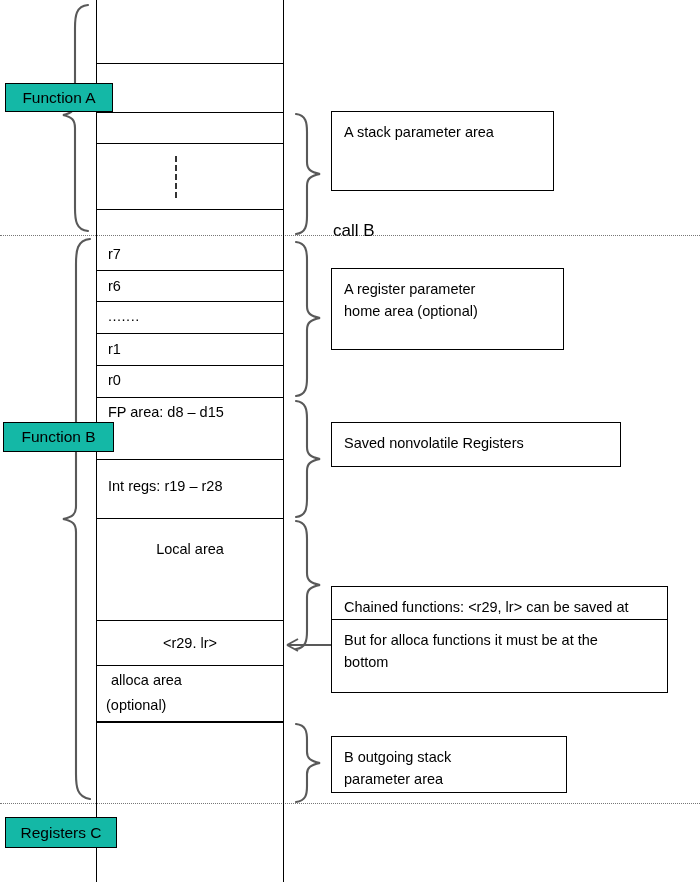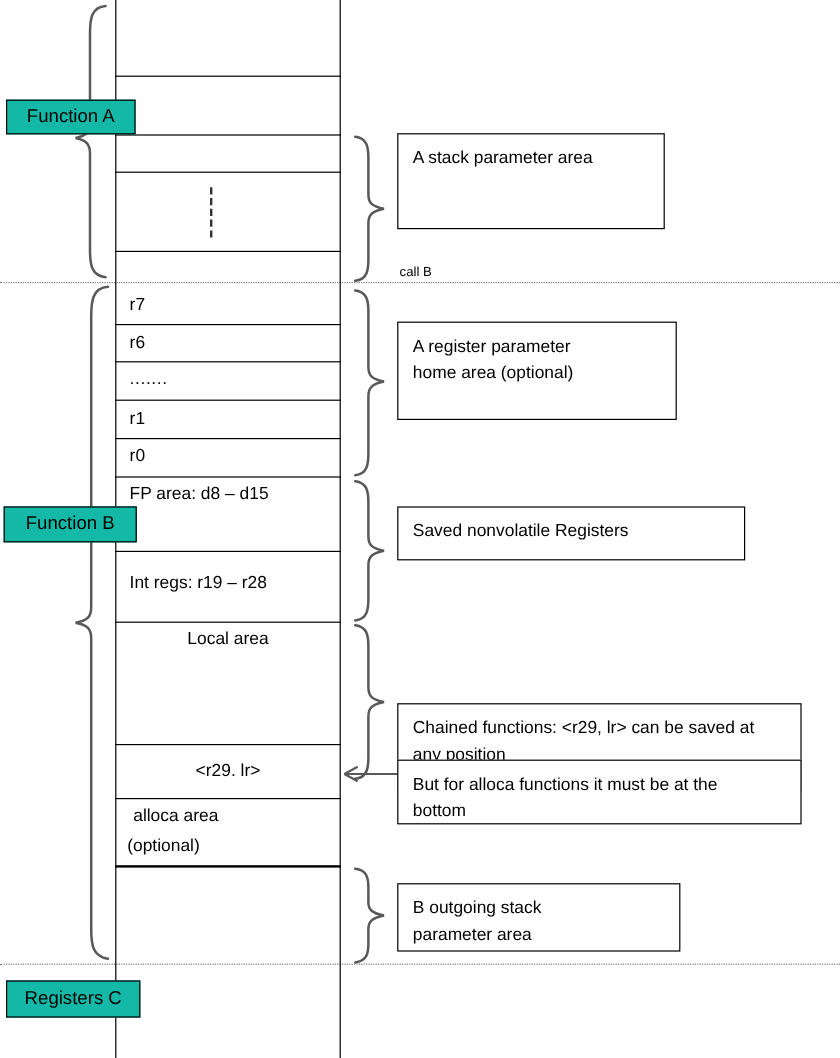--- a/index.html
+++ b/index.html
@@ -74,21 +74,21 @@
     box-sizing: border-box;
     font-size: 14.5px;
     color: #000000;
     line-height: 1.55;
     padding: 9px 0 0 12px;
     z-index: 5;
   }
   
   .caption {
     position: absolute;
-    font-size: 11px;
+    font-size: 17px;
     color: #000000;
     white-space: nowrap;
   }
   
   .brace {
     position: absolute;
     z-index: 4;
   }
   .brace path {
     fill: none;
@@ -135,21 +135,21 @@
 
   <div class="vdots" style="left:175px; top:156px; height:42px;"></div>
 
   <div class="row-label" style="left:108px; top:245px;">r7</div>
   <div class="row-label" style="left:108px; top:277px;">r6</div>
   <div class="row-label" style="left:108px; top:307px; letter-spacing:0.5px;">.......</div>
   <div class="row-label" style="left:108px; top:340px;">r1</div>
   <div class="row-label" style="left:108px; top:371px;">r0</div>
   <div class="row-label" style="left:108px; top:403px;">FP area: d8 – d15</div>
   <div class="row-label" style="left:108px; top:477px;">Int regs: r19 – r28</div>
-  <div class="row-label center" style="left:96px; top:524px; width:188px;">Local area</div>
+  <div class="row-label center" style="left:96px; top:540px; width:188px;">Local area</div>
   <div class="row-label center" style="left:96px; top:634px; width:188px;">&lt;r29. lr&gt;</div>
   <div class="row-label" style="left:111px; top:671px;">alloca area</div>
   <div class="row-label" style="left:106px; top:696px;">(optional)</div>
 
   <svg class="brace" style="left:58px; top:2px; width:36px; height:232px;" viewBox="0 0 36 232">
     <path d="M 30 3 C 18 4, 17 14, 17 26 L 17 100 C 17 108, 14 111, 5 113 C 14 115, 17 118, 17 126 L 17 206 C 17 218, 18 228, 30 229"></path>
   </svg>
 
   <svg class="brace" style="left:58px; top:236px; width:36px; height:566px;" viewBox="0 0 36 566">
     <path d="M 32 3 C 19 4, 18 15, 18 28 L 18 270 C 18 278, 15 281, 5 283 C 15 285, 18 288, 18 296 L 18 538 C 18 551, 19 561, 32 563"></path>
@@ -206,21 +206,21 @@
 
   <div class="note-box" style="left:331px; top:422px; width:290px; height:45px;">
     <div>Saved nonvolatile  Registers</div>
   </div>
 
   <div class="note-box" style="left:331px; top:546px; width:337px; height:73px;margin-top:40px;">
     <div>Chained functions: &lt;r29, lr&gt; can be saved at</div>
     <div>any position</div>
   </div>
 
-  <div class="note-box" style="left:331px; top:619px; width:337px; height:54px;margin-top:14px;">
+  <div class="note-box" style="left:331px; top:619px; width:337px; height:74px;">
     <div>But for alloca functions it must be at the</div>
     <div>bottom</div>
   </div>
 
   <div class="note-box" style="left:331px; top:736px; width:236px; height:57px;">
     <div>B outgoing stack</div>
     <div>parameter  area</div>
   </div>
 
 </div>

